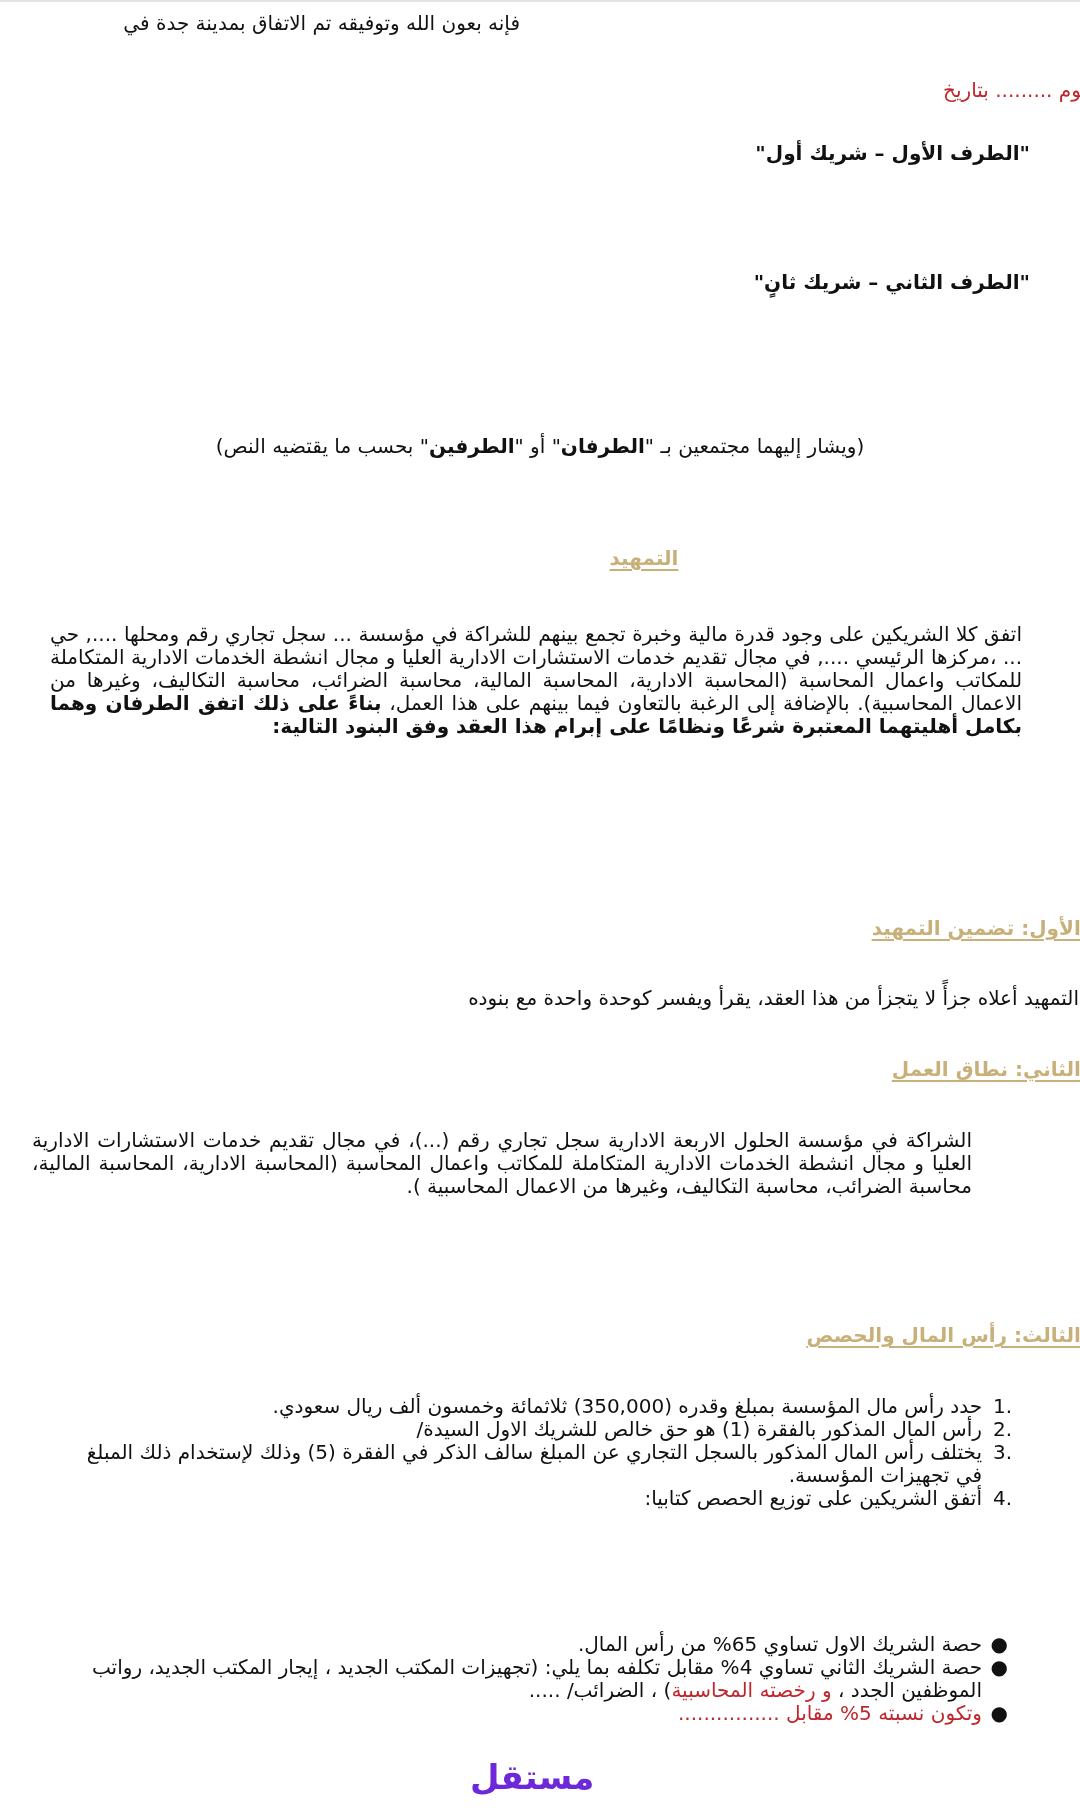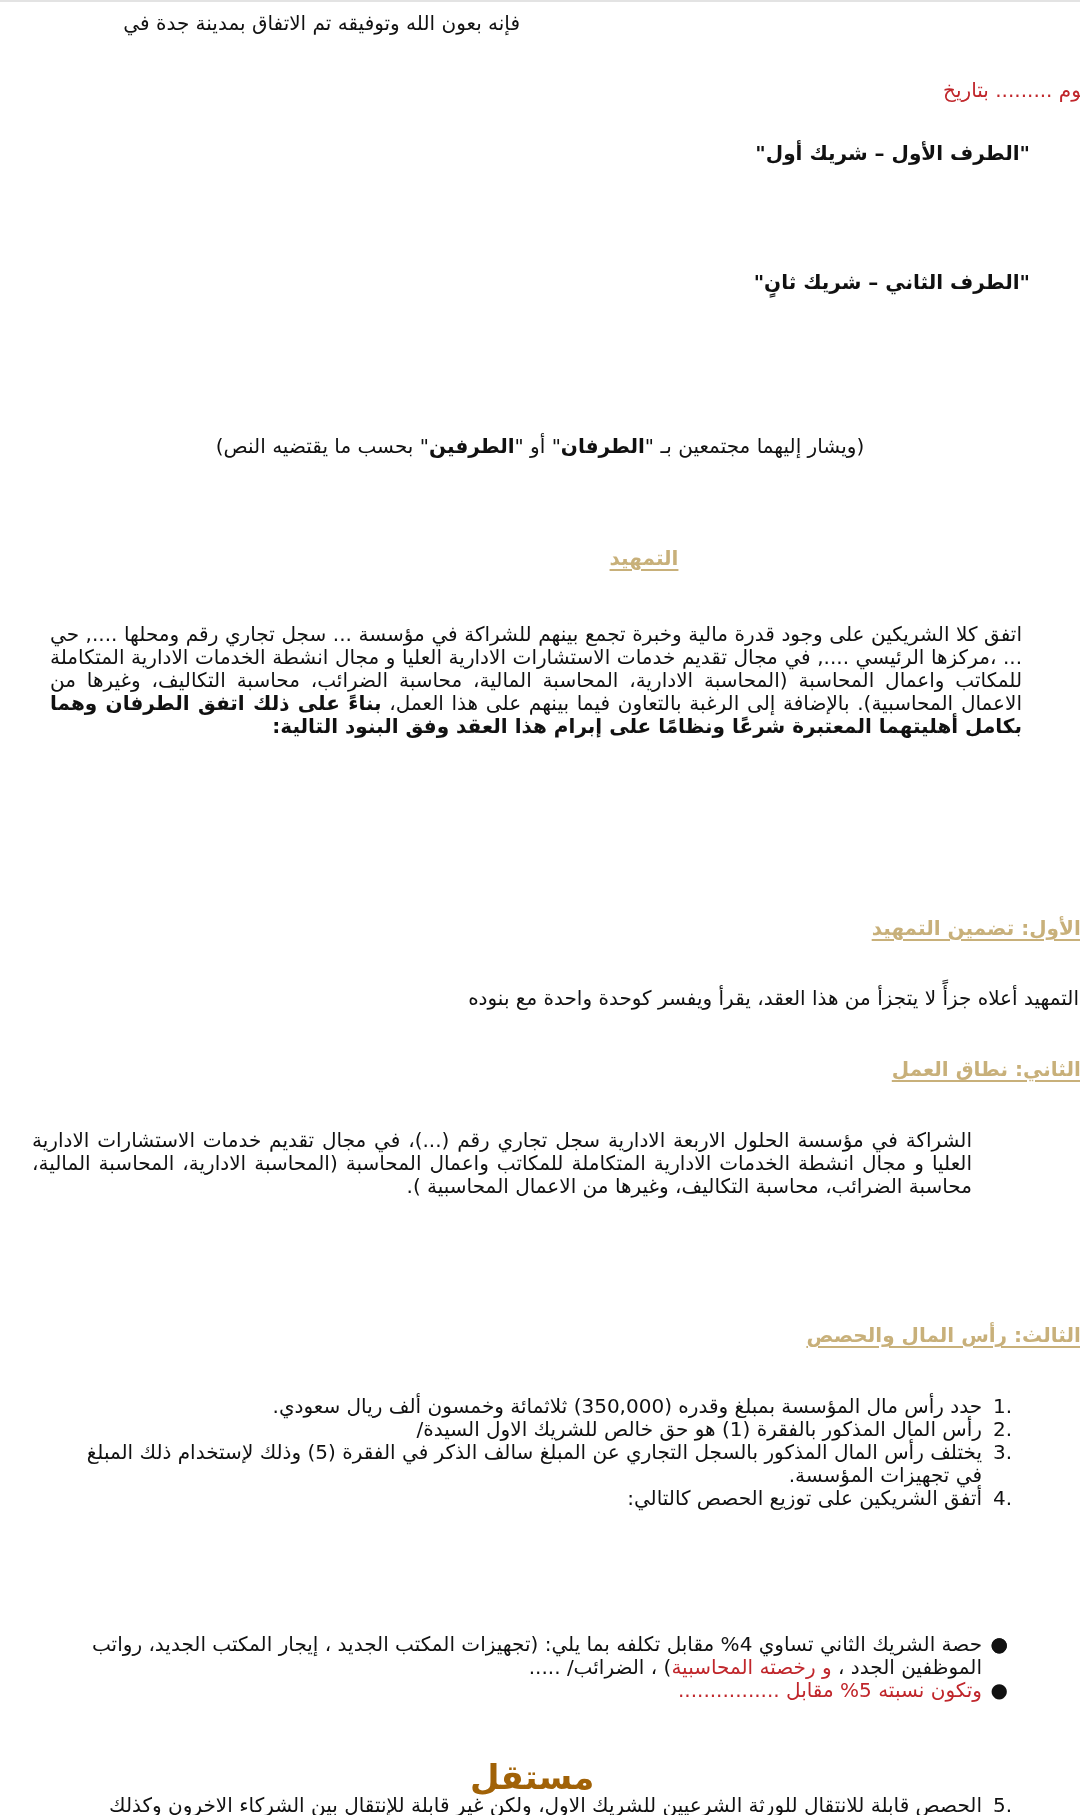--- a/index.html
+++ b/index.html
@@ -19,21 +19,21 @@
     text-decoration:underline; text-underline-offset:4px; text-decoration-thickness:2px;
   }
   .para { left:50px; width:972px; text-align:justify; text-align-last:right; font-size:20px; line-height:23px; }
   ol, ul { margin:0; padding:0; }
   .numlist { list-style:none; }
   .numlist li { position:relative; padding-right:30px; }
   .numlist li .num { position:absolute; right:0; top:0; direction:ltr; }
   .bullets li { list-style:none; position:relative; padding-right:30px; }
   .bullets li .dot { position:absolute; right:4px; top:0; }
   .watermark {
-    position:absolute; left:470px; top:1755px; font-size:34px; color:#a16207;
+    position:absolute; left:470px; top:1755px; font-size:34px; color:#6d28d9;
     font-weight:bold; z-index:0; letter-spacing:2px;
   }
   .doc * { position:relative; z-index:1; }
 </style>
 </head>
 <body>
 
 <div class="watermark">مستقل</div>
 
 <div class="doc">
@@ -58,25 +58,25 @@
 
   <div class="abs heading" style="left:50px; top:742px; direction:rtl;">البند الثاني: نطاق العمل</div>
   <div class="abs para" style="top:790px; right:108px; left:auto; width:940px; text-indent:0;">الشراكة في مؤسسة الحلول الاربعة الادارية سجل تجاري رقم (...)، في مجال تقديم خدمات الاستشارات الادارية العليا و مجال انشطة الخدمات الادارية المتكاملة للمكاتب واعمال المحاسبة (المحاسبة الادارية، المحاسبة المالية، محاسبة الضرائب، محاسبة التكاليف، وغيرها من الاعمال المحاسبية ).</div>
 
   <div class="abs heading" style="left:50px; top:915px; direction:rtl;">البند الثالث: رأس المال والحصص</div>
 
   <ol class="abs numlist txt" style="right:68px; top:963px; width:950px;">
     <li><span class="num">1.</span><span>حدد رأس مال المؤسسة بمبلغ وقدره (350,000) ثلاثمائة وخمسون ألف ريال سعودي.</span></li>
     <li><span class="num">2.</span><span>رأس المال المذكور بالفقرة (1) هو حق خالص للشريك الاول السيدة/</span></li>
     <li style="padding-left:0;"><span class="num">3.</span><span>يختلف رأس المال المذكور بالسجل التجاري عن المبلغ سالف الذكر في الفقرة (5) وذلك لإستخدام ذلك المبلغ في تجهيزات المؤسسة.</span></li>
-    <li><span class="num">4.</span><span>أتفق الشريكين على توزيع الحصص كالتالي:</span></li>
+    <li><span class="num">4.</span><span>أتفق الشريكين على توزيع الحصص كتابيا:</span></li>
   </ol>
 
   <ul class="abs bullets txt" style="right:68px; top:1086px; width:950px;">
-    <li><span class="dot">●</span></li>
+    <li><span class="dot">●</span><span>حصة الشريك الاول تساوي 65% من رأس المال.</span></li>
     <li><span class="dot">●</span><span>حصة الشريك الثاني تساوي 4% مقابل تكلفه بما يلي: (تجهيزات المكتب الجديد ، إيجار المكتب الجديد، رواتب الموظفين الجدد ، </span><span class="red">و رخصته المحاسبية</span><span>) ، الضرائب/ .....</span></li>
     <li><span class="dot">●</span><span class="red">وتكون نسبته 5% مقابل ................</span></li>
   </ul>
 
   <ol class="abs numlist txt" style="right:68px; top:1178px; width:950px;">
     <li><span class="num">5.</span><span>الحصص قابلة للانتقال للورثة الشرعيين للشريك الاول، ولكن غير قابلة للإنتقال بين الشركاء الاخرون وكذلك ورثتهم الشرعيين ولا يجوز لأي شريكٍ التنازل عن حصة او اكثر من حصصه للغير بعوض او بغير عوض إلا بموافقة الشريك الاول كتابياً.</span></li>
   </ol>
 
 </div>
 

